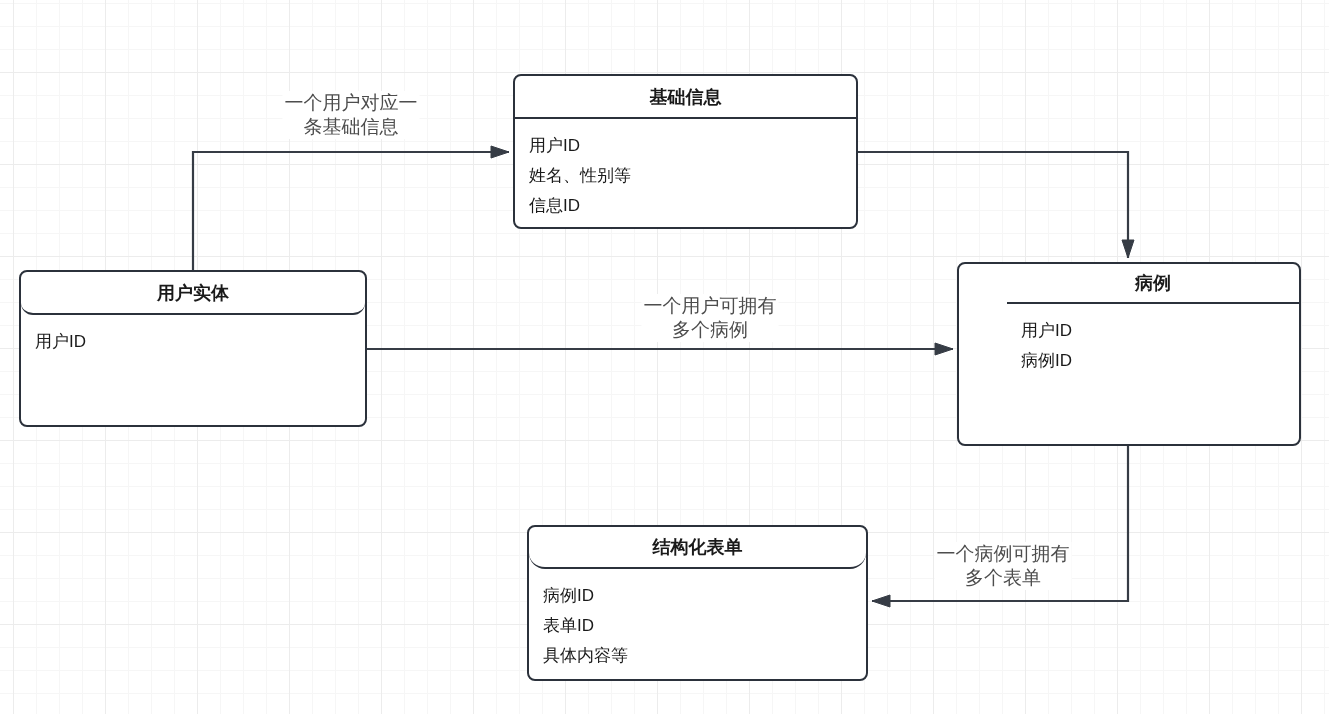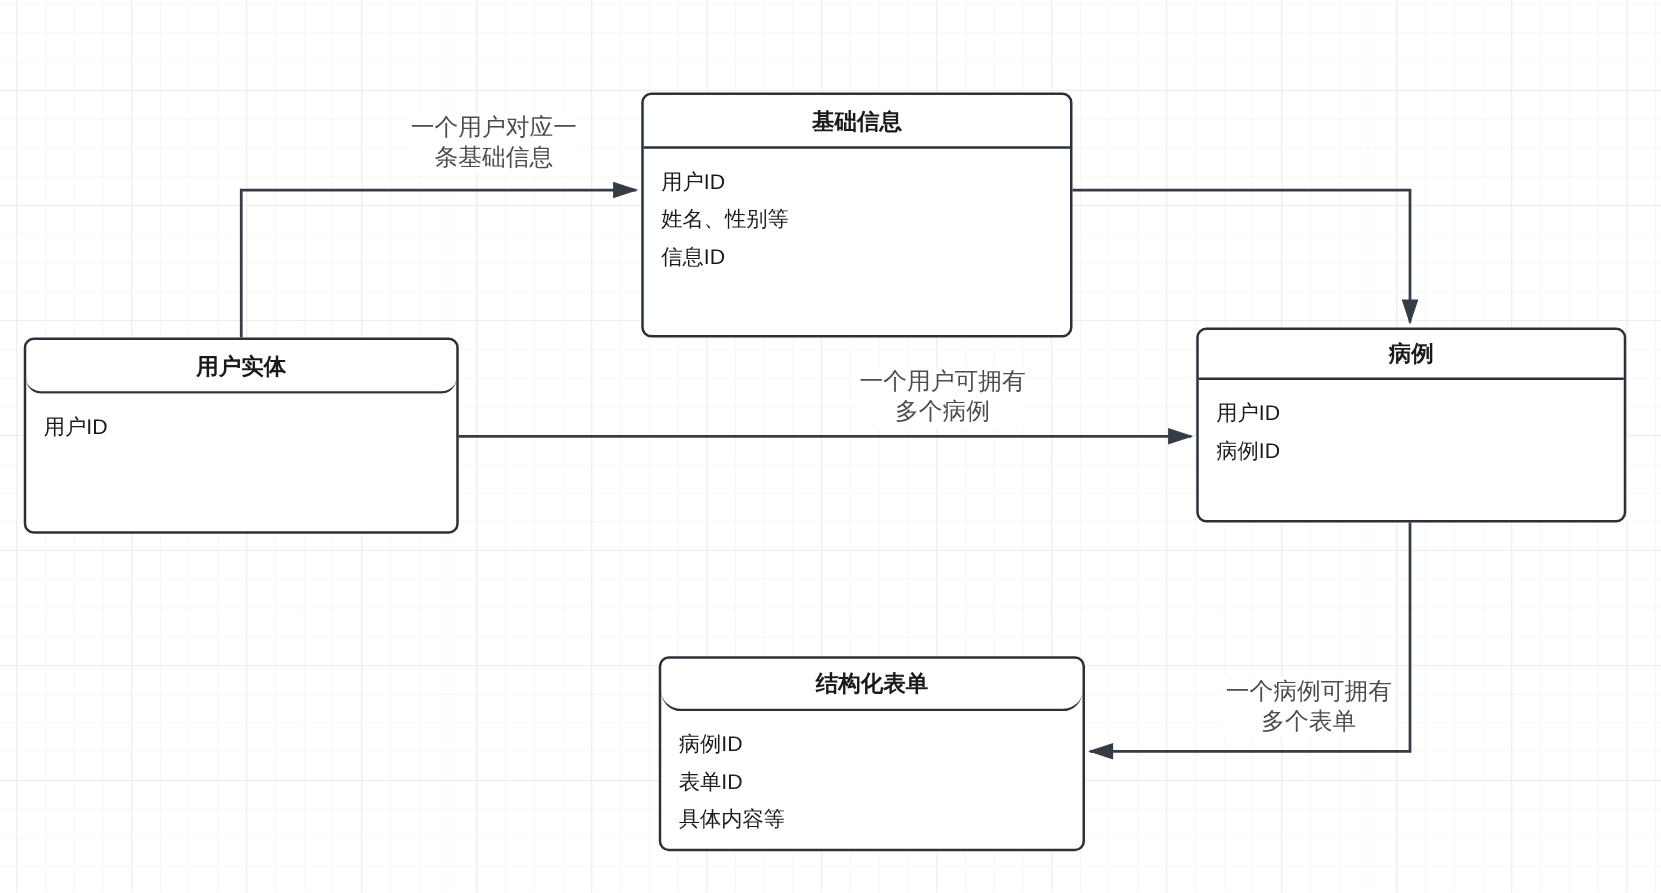--- a/index.html
+++ b/index.html
@@ -60,57 +60,56 @@
   .edge-label {
     position: absolute;
     transform: translateX(-50%);
     background: #ffffff;
     color: #4d4d4d;
     font-size: 19px;
     line-height: 24px;
     text-align: center;
     white-space: pre-line;
     padding: 0 2px;
-    margin-left: 44px;
   }
 </style>
 </head>
 <body>
 
 <div class="canvas">
 
   <svg class="edge-layer" viewBox="0 0 1329 714" xmlns="http://www.w3.org/2000/svg">
     <defs>
       <marker id="arrowhead" markerUnits="userSpaceOnUse" markerWidth="22" markerHeight="16" refX="19" refY="7" orient="auto">
         <path d="M1,1 L19,7 L1,13 Z" fill="#363c45" stroke="#363c45"></path>
       </marker>
     </defs>
     <path class="edge" d="M193,270 L193,152 L509,152" marker-end="url(#arrowhead)"></path>
     <path class="edge" d="M858,152 L1128,152 L1128,258" marker-end="url(#arrowhead)"></path>
     <path class="edge" d="M367,349 L953,349" marker-end="url(#arrowhead)"></path>
     <path class="edge" d="M1128,418 L1128,601 L872,601" marker-end="url(#arrowhead)"></path>
   </svg>
 
-  <div class="entity" style="left:513px; top:74px; width:345px; height:196px;">
+  <div class="entity" style="left:513px; top:74px; width:345px; height:155px;">
     <div class="entity-title" style="height:43px;">基础信息</div>
     <div class="entity-body">
       <div class="entity-field">用户ID</div>
       <div class="entity-field">姓名、性别等</div>
       <div class="entity-field">信息ID</div>
     </div>
   </div>
 
   <div class="entity" style="left:19px; top:270px; width:348px; height:157px;">
     <div class="entity-title" style="height:43px;border-radius:12px;">用户实体</div>
     <div class="entity-body">
       <div class="entity-field">用户ID</div>
     </div>
   </div>
 
-  <div class="entity" style="left:957px; top:262px; width:344px; height:156px;">
+  <div class="entity" style="left:957px; top:262px; width:344px; height:184px;padding-left:48px;">
     <div class="entity-title" style="height:40px;">病例</div>
     <div class="entity-body">
       <div class="entity-field">用户ID</div>
       <div class="entity-field">病例ID</div>
     </div>
   </div>
 
   <div class="entity" style="left:527px; top:525px; width:341px; height:156px;">
     <div class="entity-title" style="height:42px;border-radius:16px;">结构化表单</div>
     <div class="entity-body">

